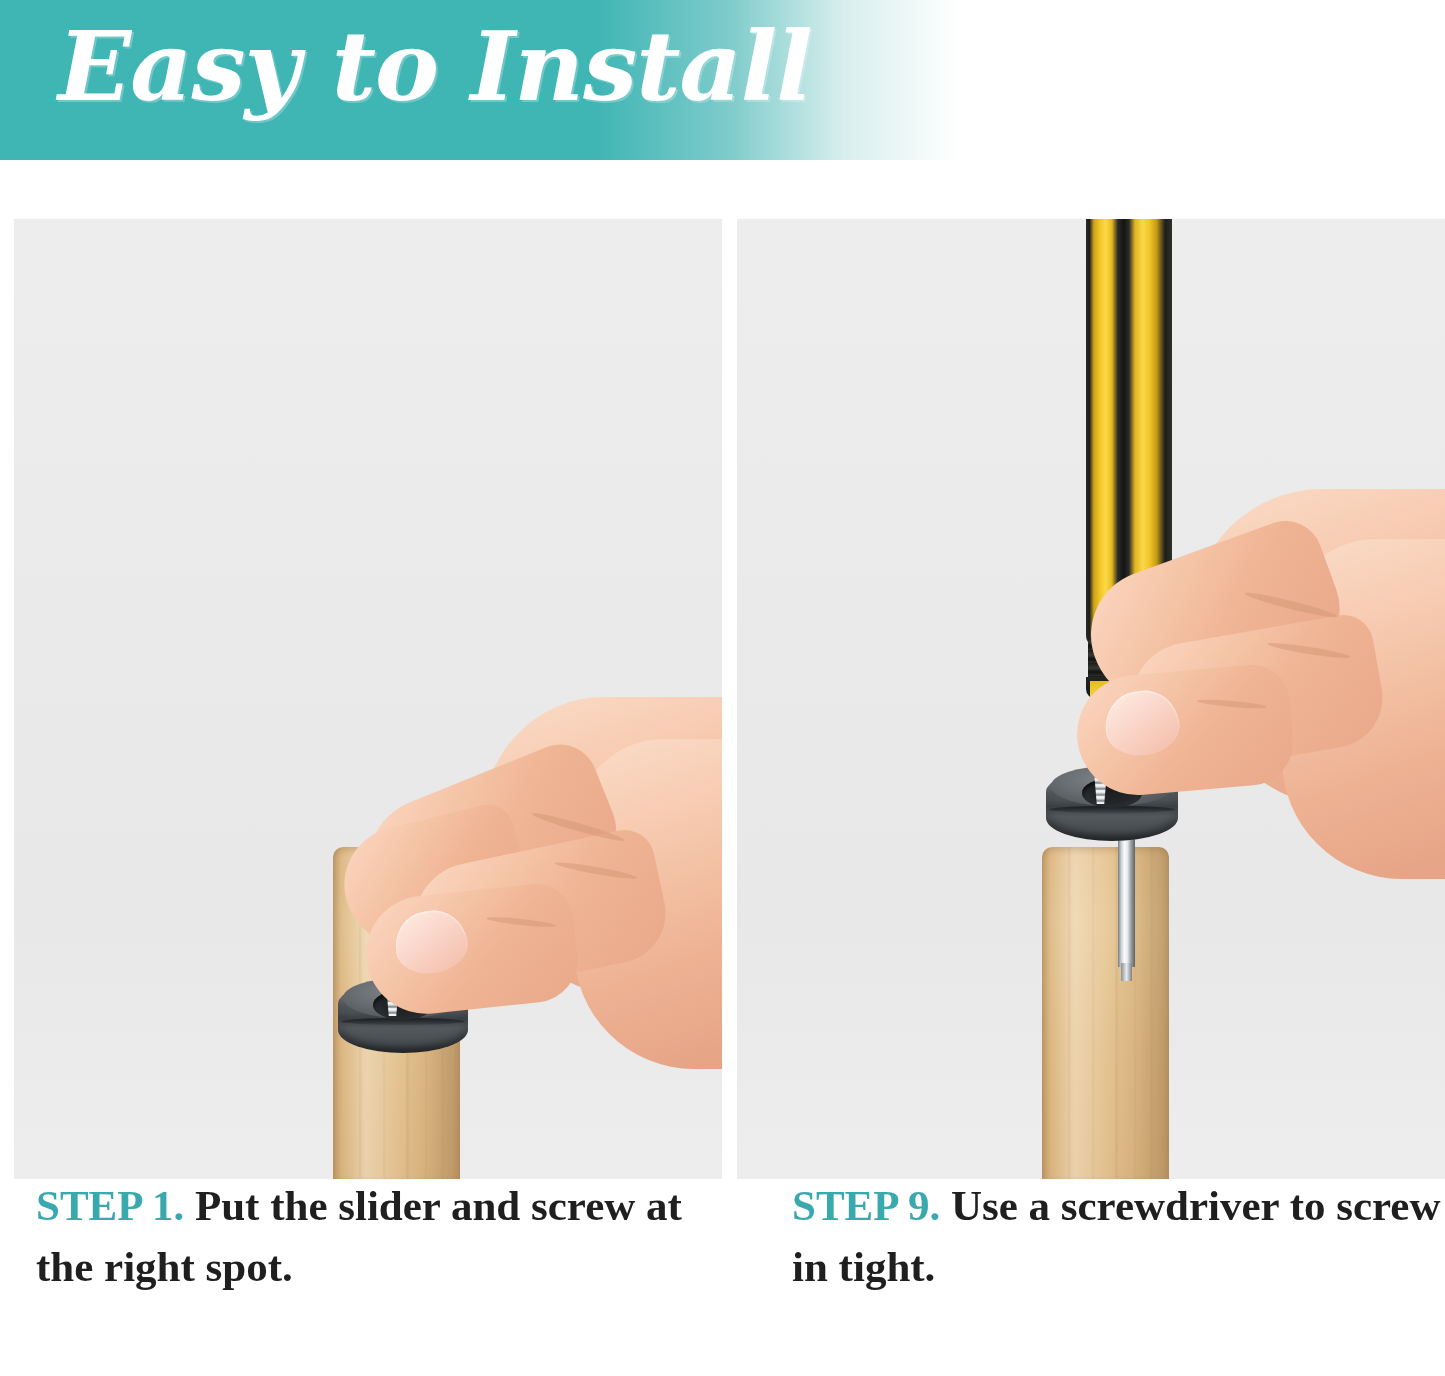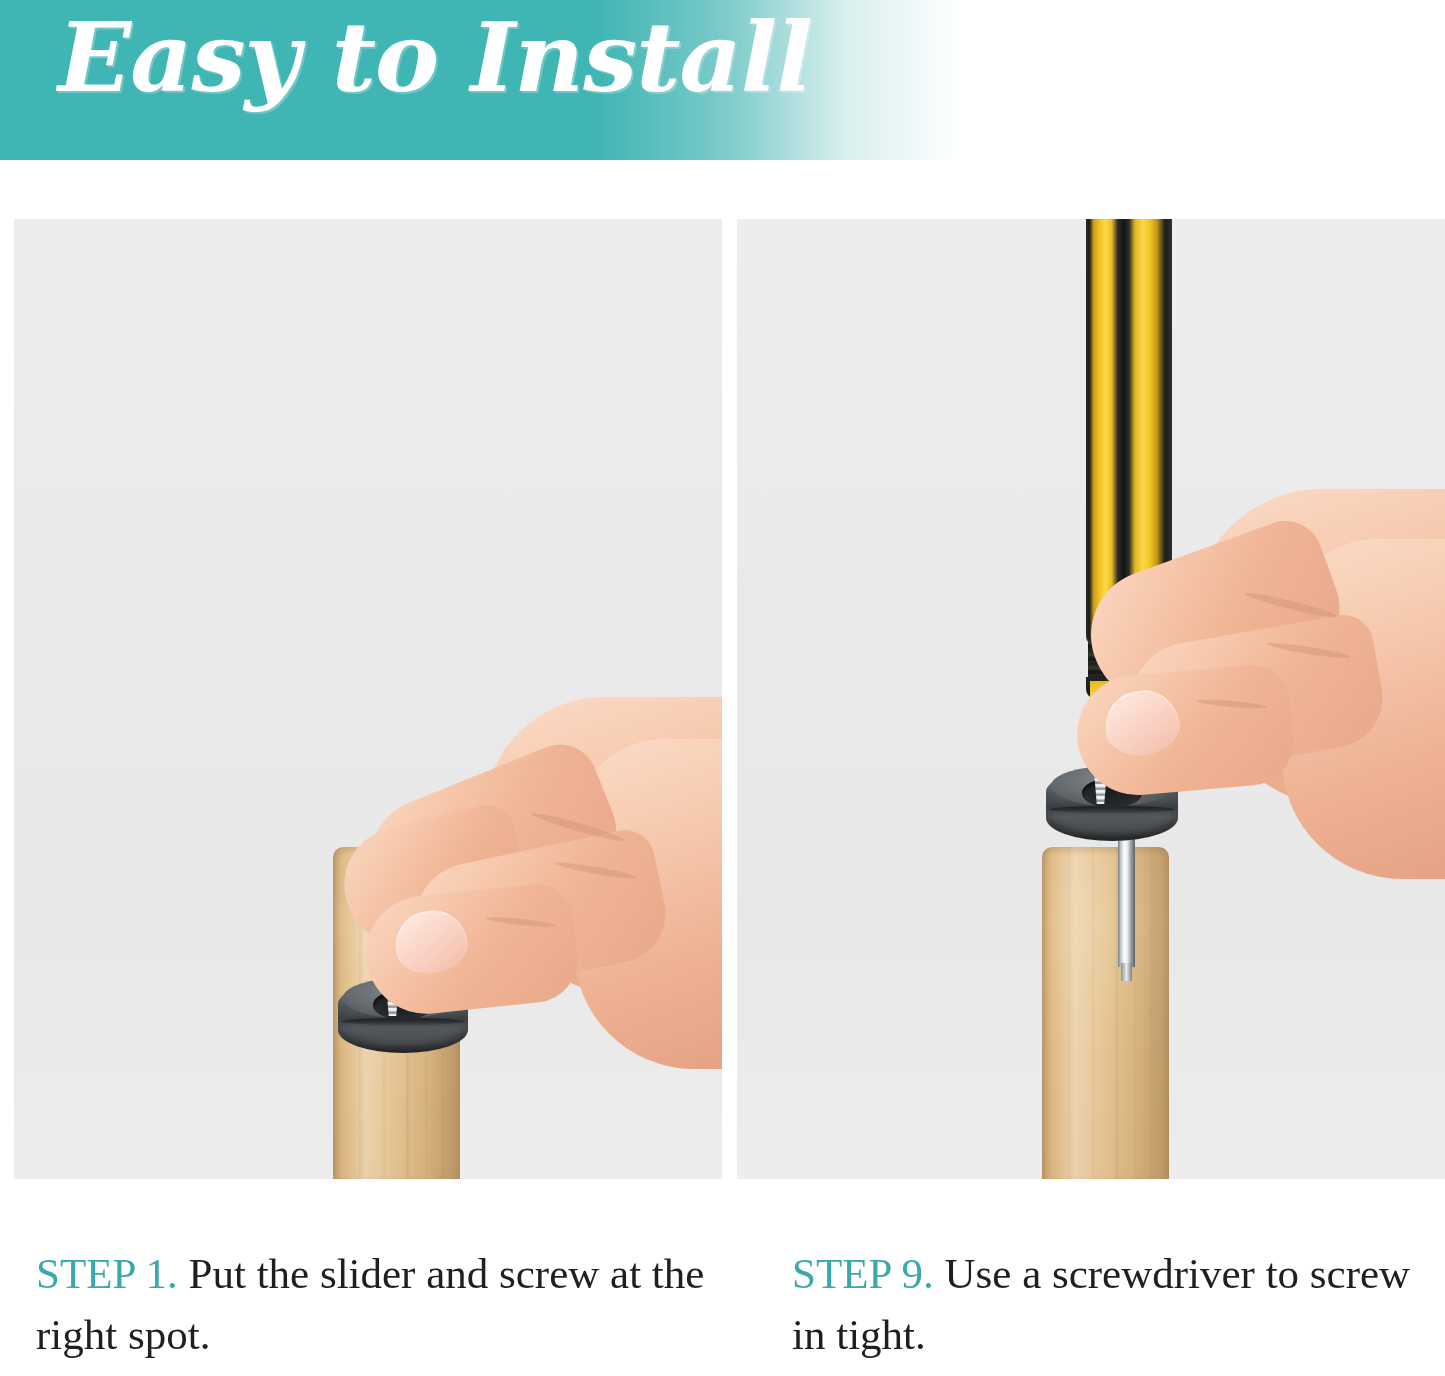--- a/index.html
+++ b/index.html
@@ -25,21 +25,21 @@
     background: linear-gradient(to right,
                 #3fb5b4 0%,
                 #3fb5b4 62%,
                 #7ecccb 76%,
                 #d8efee 88%,
                 #ffffff 100%);
   }
   #header-title {
     position: absolute;
     left: 58px;
-    top: 3px;
+    top: 12px;
     font-family: "DejaVu Serif", "Liberation Serif", serif;
     font-style: italic;
     font-weight: bold;
     font-size: 96px;
     line-height: 1.15;
     color: #ffffff;
     letter-spacing: -1px;
     white-space: nowrap;
     text-shadow: 2px 2px 0 rgba(255,255,255,0.25);
   }
@@ -258,25 +258,26 @@
   }
   .crease {
     position: absolute;
     border-radius: 50%;
     background: rgba(206,146,112,0.42);
   }
 
   
   .caption {
     position: absolute;
-    top: 1243px;
+    top: 1175px;
     font-family: "Liberation Serif", serif;
     font-size: 43px;
     line-height: 1.42;
     color: #1f1f1f;
+    font-weight: bold;
   }
   #caption-step-1 { left: 36px; width: 690px; }
   #caption-step-2 { left: 792px; width: 650px; }
   .step-label { color: #39a9ae; }
 </style>
 </head>
 <body>
 
 <div id="header-banner">
   <div id="header-title">Easy to Install</div>

